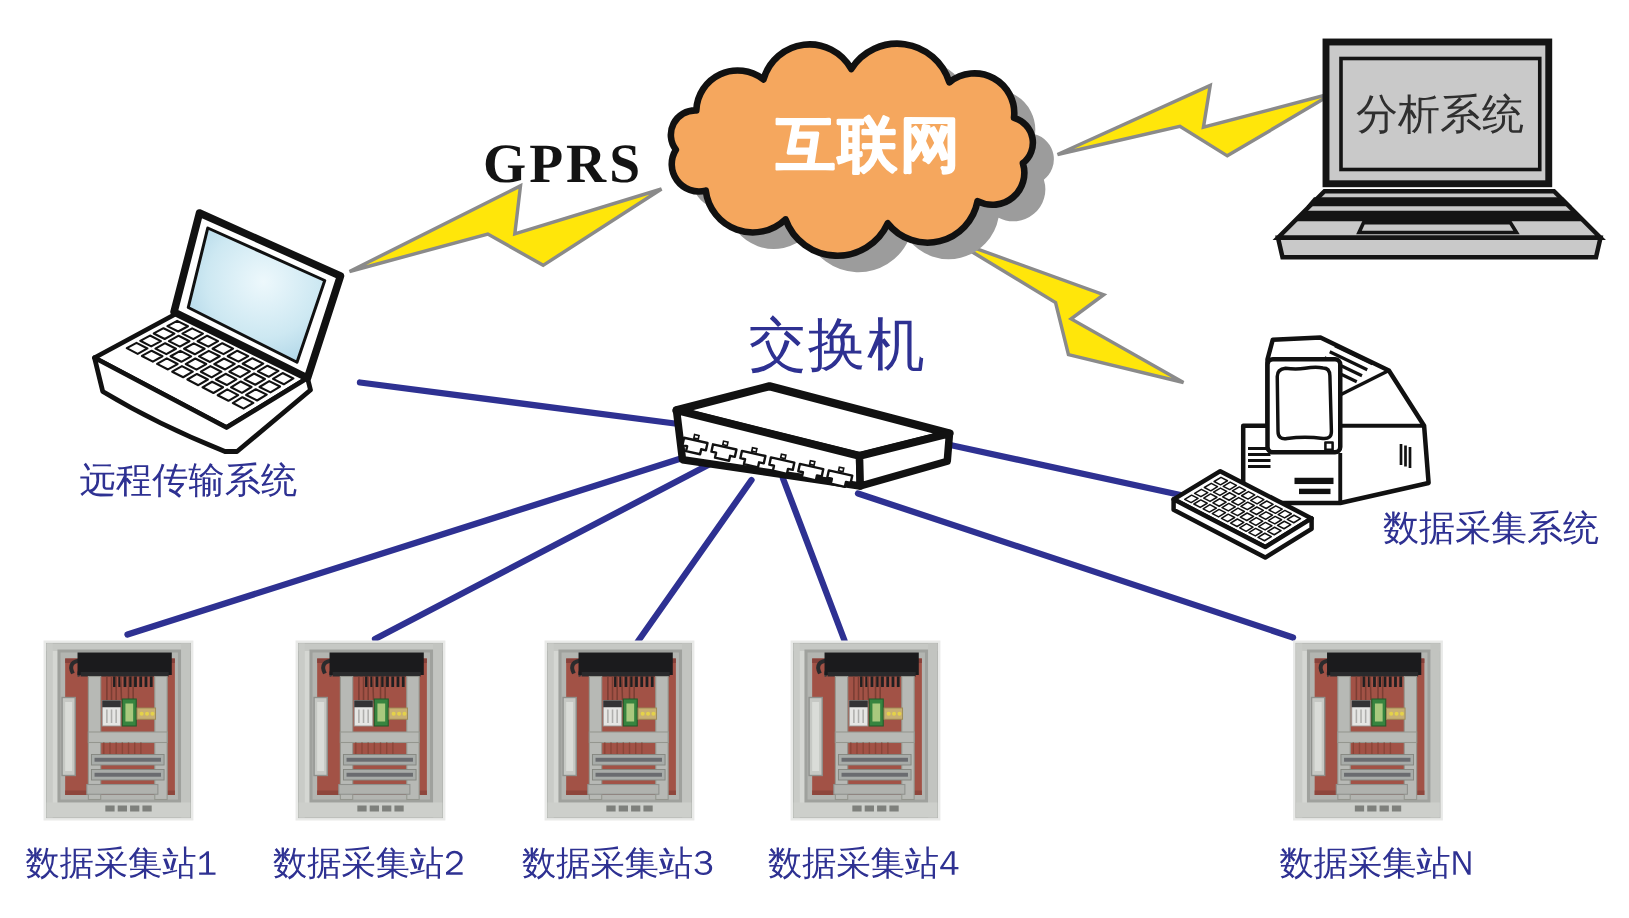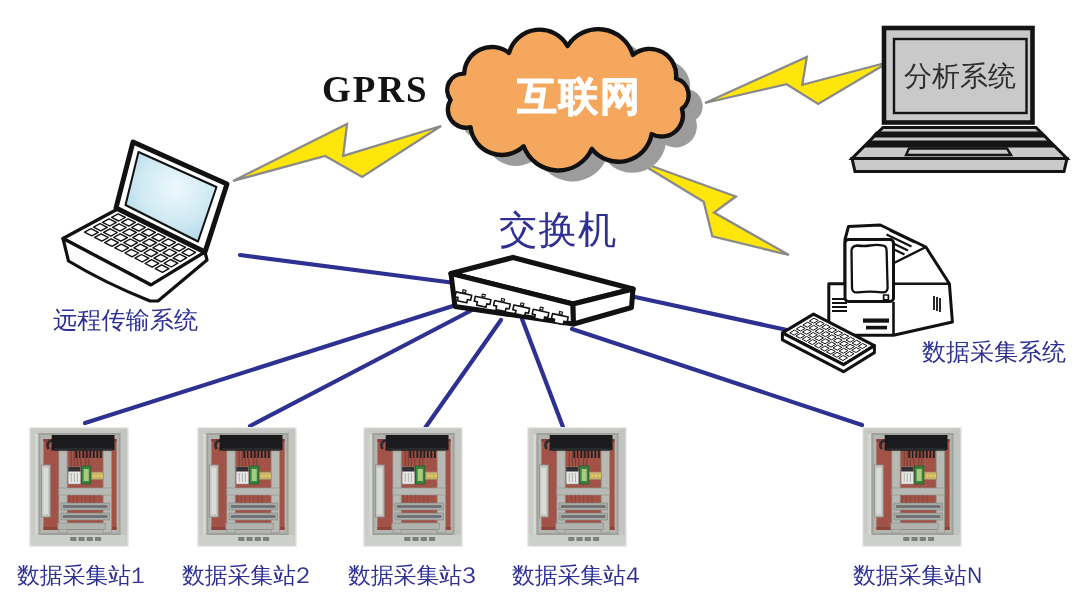--- a/index.html
+++ b/index.html
@@ -1,21 +1,21 @@
 <!DOCTYPE html>
 <html><head>
 <meta charset="utf-8">
 <style>
 html,body{margin:0;padding:0;background:#fff;}
 #stage{position:relative;width:1086px;height:612px;background:#fff;overflow:hidden;
   font-family:"Liberation Sans","DejaVu Sans",sans-serif;}
 #scene{position:absolute;left:0;top:0;}
 .lbl{position:absolute;line-height:0;}
 .sr{position:absolute;left:0;top:0;width:1px;height:1px;overflow:hidden;opacity:0;pointer-events:none;}
-#gprs{position:absolute;left:322px;top:68px;font-family:"Liberation Serif","DejaVu Serif",serif;
+#gprs{position:absolute;left:322px;top:88px;font-family:"Liberation Serif","DejaVu Serif",serif;
   font-weight:bold;font-size:37px;color:#131313;letter-spacing:2px;}
 </style>
 </head>
 <body>
 
 <div id="stage">
 <svg id="scene" width="1086" height="612" viewBox="0 0 1086 612">
 <defs>
 <path id="g4E92" d="M982 12Q978 -23 982 -58Q918 -54 854 -54H146Q82 -54 18 -58Q22 -23 18 12Q82 9 146 9H559L590 210H220L318 715H151Q87 715 23 712Q27 746 23 781Q87 778 151 778H790Q854 778 918 781Q915 746 918 712Q854 715 790 715H394L361 548H717L635 9H854Q918 9 982 12ZM600 273 632 485H349L308 273Z"></path>
         <path id="g8054" d="M956 352Q953 327 956 301Q909 303 862 303H714Q739 178 808 90Q878 2 990 -64Q953 -78 933 -113Q853 -64 782 22Q712 107 676 213Q652 101 590 16Q529 -69 443 -121Q422 -82 379 -73Q482 -26 547 70Q612 167 622 303H533Q486 303 439 301Q442 327 439 352Q486 350 533 350H623V545H528Q481 545 434 542Q437 568 434 593Q481 591 528 591H677Q673 592 669 592Q734 691 789 825Q822 807 857 797Q819 701 747 591H867Q914 591 961 593Q958 568 961 542Q914 545 867 545H690V350H862Q909 350 956 352ZM584 610Q532 705 468 792L528 836Q594 745 648 646ZM26 44Q24 93 2 126Q44 129 86 135V716Q48 716 10 714Q13 740 10 766Q58 764 105 764H329Q376 764 424 766Q421 740 424 714Q385 716 345 716V197L396 212L397 170L345 154V1Q345 -68 349 -137Q312 -133 275 -137Q279 -68 279 1V133Q194 106 138 86Q83 67 26 44ZM279 557V716H153V557ZM279 355V509H153V355ZM279 308H153V147Q205 158 279 178Z"></path>

